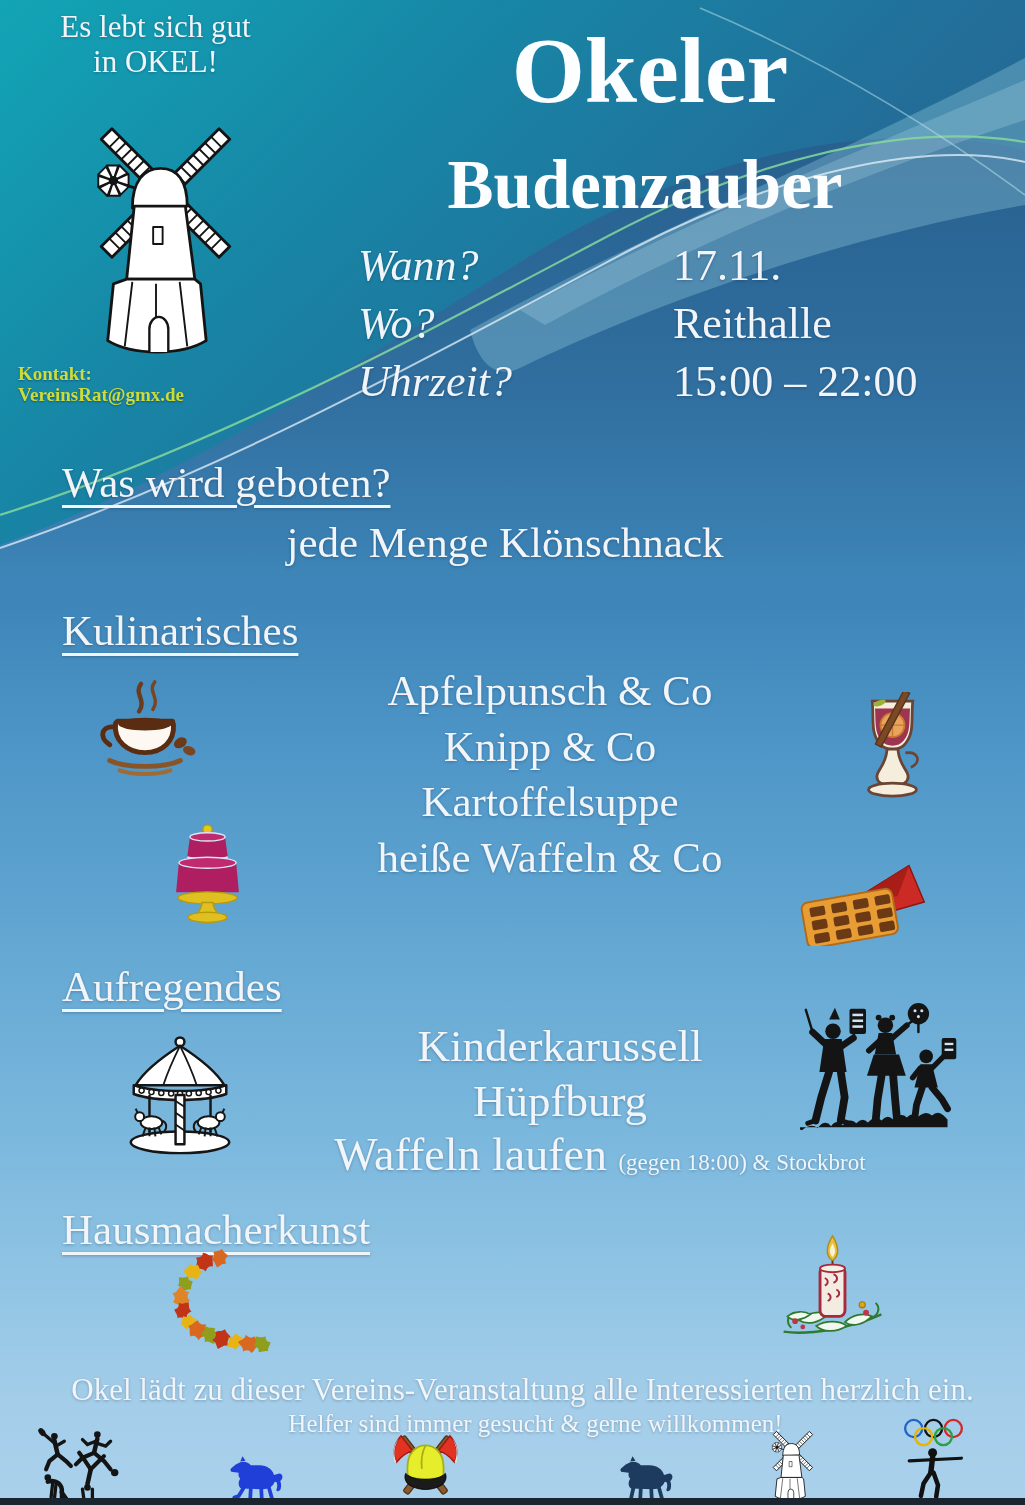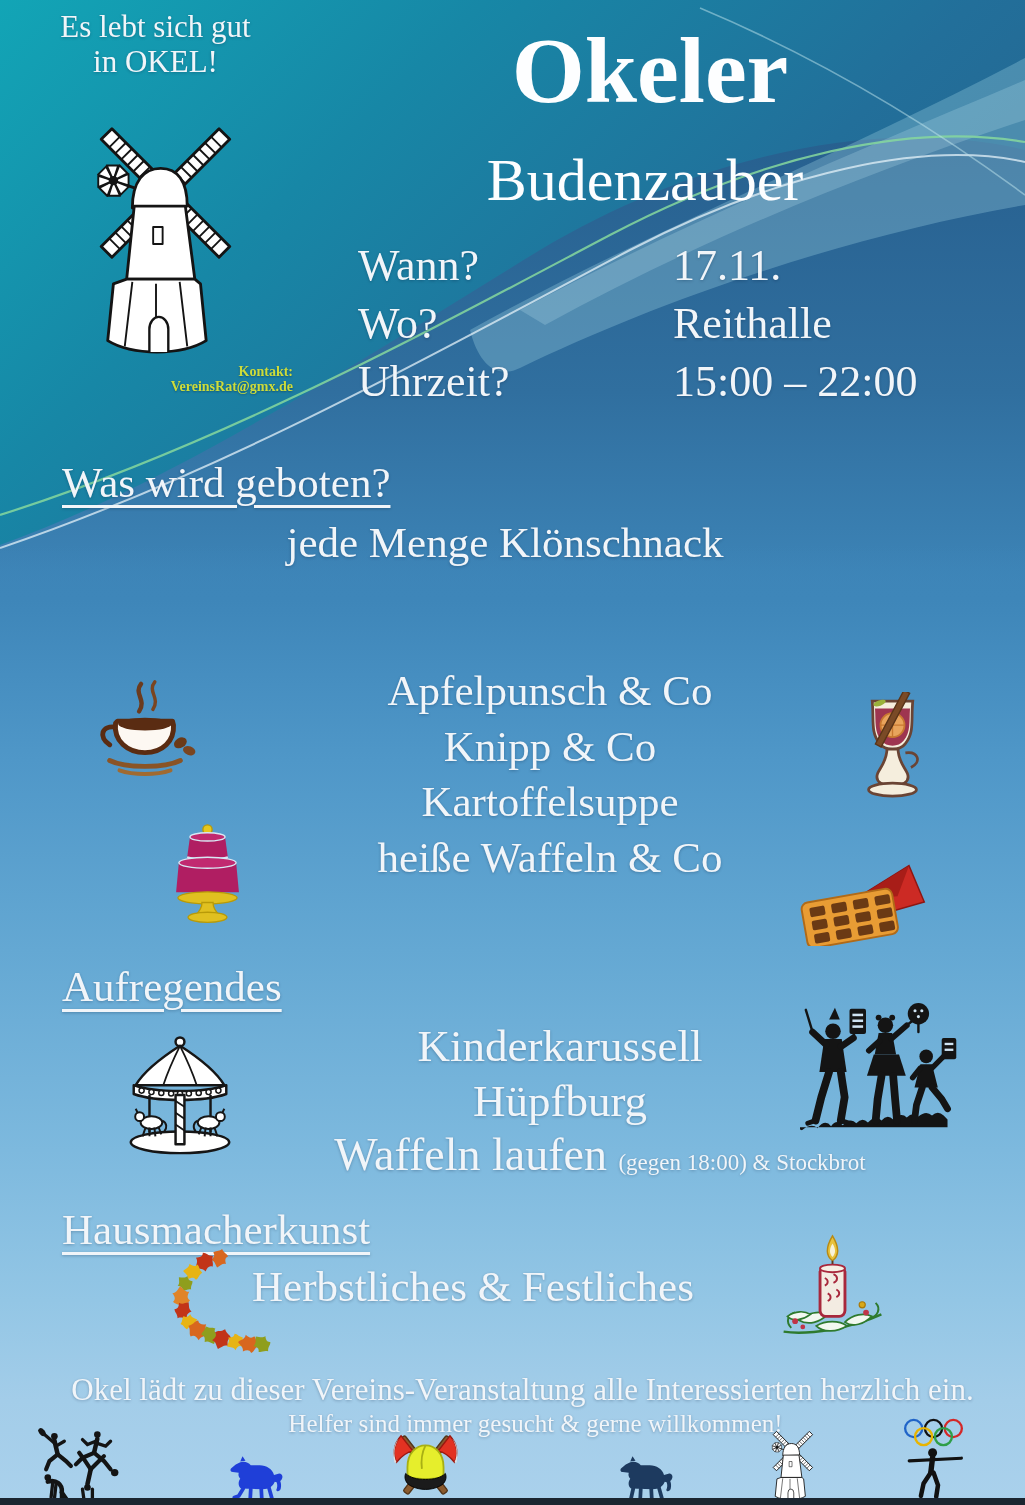--- a/index.html
+++ b/index.html
@@ -7,27 +7,27 @@
     position:relative;width:1025px;height:1505px;overflow:hidden;
     font-family:"Liberation Serif","DejaVu Serif",serif;
     background:linear-gradient(180deg,
       #2a6da1 0px,#3e86b9 600px,#4f97c8 760px,#64a8d3 950px,
       #7db9de 1150px,#93c6e5 1300px,#a3cde9 1400px,#aad1ec 1505px);
   }
   .abs{position:absolute;}
   .waves{top:0;left:0;width:1025px;height:600px;}
   .txt{color:#f1f5f9;text-shadow:0 1px 3px rgba(0,25,55,.28);}
   .slogan{top:10px;left:38px;width:235px;text-align:center;font-size:31px;line-height:1.12;}
-  .contact{top:364px;left:18px;width:275px;text-align:right;color:#cddc3a;font-weight:bold;
-           font-size:14px;line-height:1.1;text-shadow:0 1px 2px rgba(0,25,55,.4);}
+  .contact{top:364px;left:18px;width:275px;text-align:left;color:#cddc3a;font-weight:bold;
+           font-size:19px;line-height:1.1;text-shadow:0 1px 2px rgba(0,25,55,.4);}
   .title1{top:16px;left:300px;width:700px;text-align:center;font-size:94px;font-weight:bold;color:#fdfeff;}
-  .title2{top:146px;left:270px;width:750px;text-align:center;font-size:60px;font-weight:normal;color:#fdfeff;}
+  .title2{top:146px;left:270px;width:750px;text-align:center;font-size:69px;font-weight:bold;color:#fdfeff;}
   .details{top:240px;left:358px;width:620px;font-size:44px;}
   .detail-row{display:flex;height:58px;align-items:baseline;}
-  .detail-label{width:315px;flex:none;}
+  .detail-label{width:315px;flex:none;font-style:italic;}
   .heading{font-size:43px;text-decoration:underline;text-underline-offset:8px;text-decoration-thickness:2.5px;}
   .h-intro{top:458px;left:62px;}
   .tagline{top:518px;left:180px;width:650px;text-align:center;font-size:43px;}
   .h-culinary{top:606px;left:62px;}
   .food-list{top:663px;left:230px;width:640px;text-align:center;font-size:43px;line-height:55.5px;}
   .h-exciting{top:962px;left:62px;}
   .exc1{top:1020px;left:280px;width:560px;text-align:center;font-size:45px;}
   .exc2{top:1075px;left:280px;width:560px;text-align:center;font-size:45px;}
   .exc3{top:1128px;left:250px;width:700px;text-align:center;font-size:46px;}
   .exc3 .small{font-size:23px;}
@@ -155,20 +155,21 @@
     </div>
     <div class="detail-row">
       <span class="detail-label">Uhrzeit?</span>
       <span>15:00 – 22:00</span>
     </div>
   </div>
 
   <div class="abs heading txt h-intro">Was wird geboten?</div>
   <div class="abs tagline txt">jede Menge Klönschnack</div>
 
+  <div class="abs heading txt h-culinary">Kulinarisches</div>
   <div class="abs food-list txt">
     <div>Apfelpunsch &amp; Co</div>
     <div>Knipp &amp; Co</div>
     <div>Kartoffelsuppe</div>
     <div>heiße Waffeln &amp; Co</div>
   </div>
 
   <svg class="abs" style="top:678px;left:90px" width="110" height="110" viewBox="0 0 112 112">
     <path d="M52,6 C44,16 58,22 50,34" stroke="#6b3b1e" stroke-width="4.5" fill="none" stroke-linecap="round"></path>
     <path d="M66,4 C58,14 72,20 64,32" stroke="#7a4520" stroke-width="3.5" fill="none" stroke-linecap="round"></path>
@@ -305,21 +306,20 @@
       <rect x="146" y="43" width="15" height="22" rx="2" stroke="none"></rect>
       <rect x="149" y="48" width="9" height="2.4" fill="#cfe3f2" stroke="none"></rect>
       <rect x="149" y="54" width="9" height="2.4" fill="#cfe3f2" stroke="none"></rect>
       <line x1="124" y1="74" x2="116" y2="84" stroke-width="5.5"></line>
       <path d="M126,94 L120,112 L118,128" stroke-width="7" fill="none"></path>
       <path d="M136,94 L146,106 L152,116" stroke-width="7" fill="none"></path>
     </g>
   </svg>
 
   <div class="abs heading txt h-crafts">Hausmacherkunst</div>
-  <div class="abs craft-item txt">Herbstliches &amp; Festliches</div>
 
   <svg class="abs" style="top:1248px;left:160px" width="125" height="112" viewBox="0 0 130 115">
     <defs>
         <path id="leafp" d="M0,-10 C3,-6 6,-7 8,-4 C5,-2 6,1 8,4 C4,4 3,7 0,10 C-3,7 -4,4 -8,4 C-6,1 -5,-2 -8,-4 C-6,-7 -3,-6 0,-10 Z"></path>
       </defs>
     <use href="#leafp" fill="#d8671f" transform="translate(62 10) rotate(15)"></use>
     <use href="#leafp" fill="#c23418" transform="translate(46 14) rotate(55) scale(1.1)"></use>
     <use href="#leafp" fill="#e7b414" transform="translate(34 24) rotate(95)"></use>
     <use href="#leafp" fill="#8f9e1d" transform="translate(26 36) rotate(135) scale(0.9)"></use>
     <use href="#leafp" fill="#e08428" transform="translate(22 50) rotate(175) scale(1.1)"></use>

